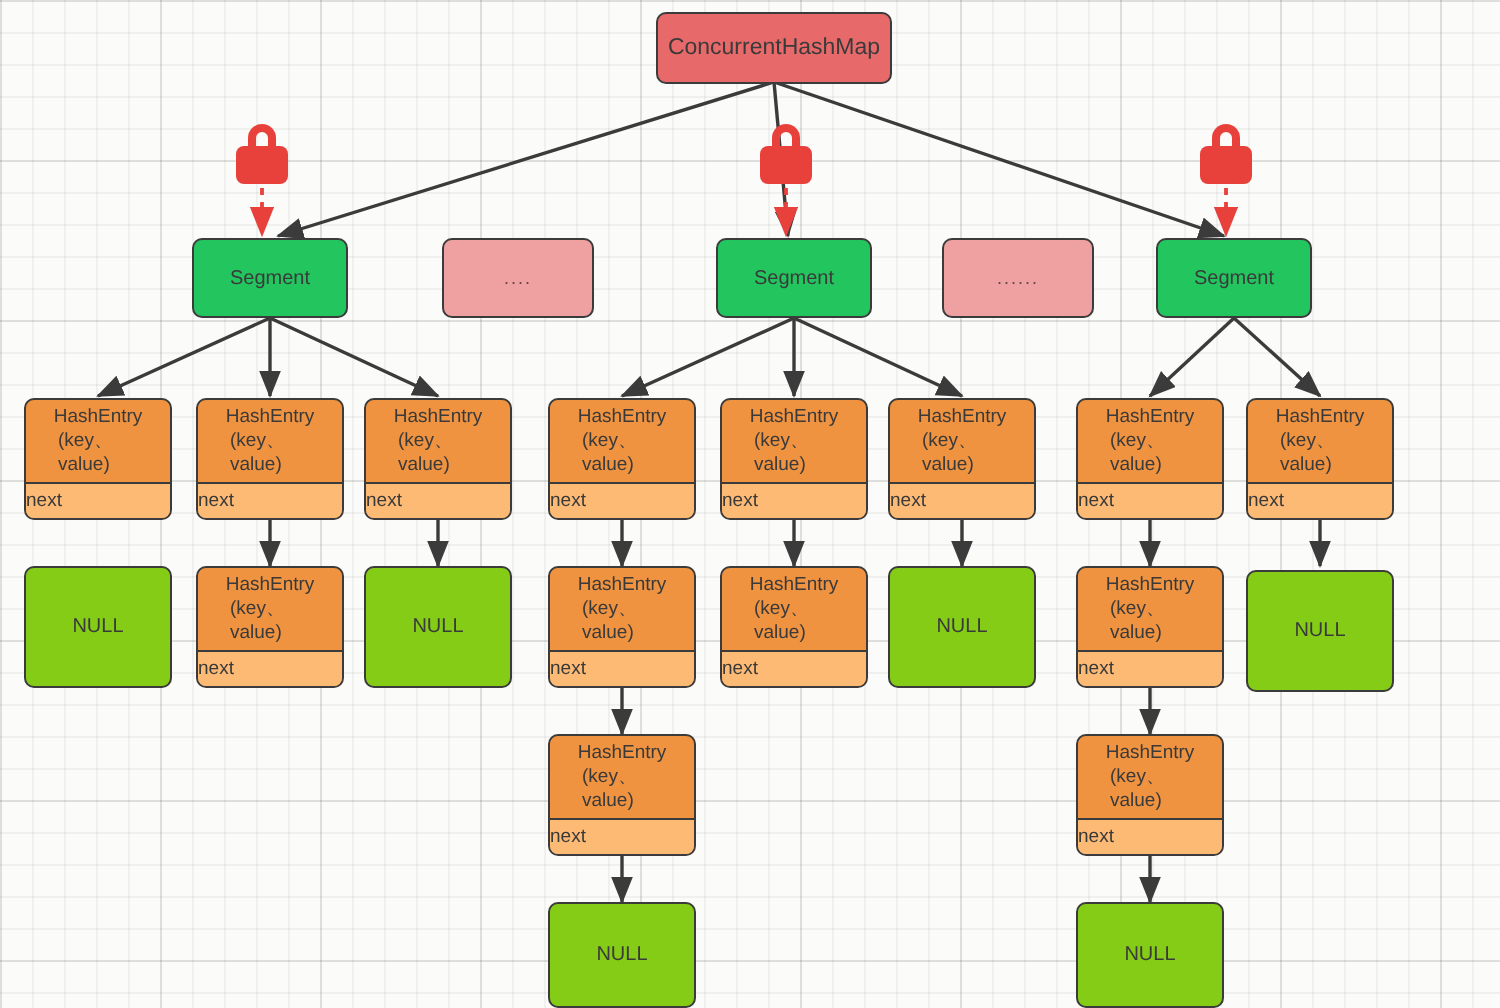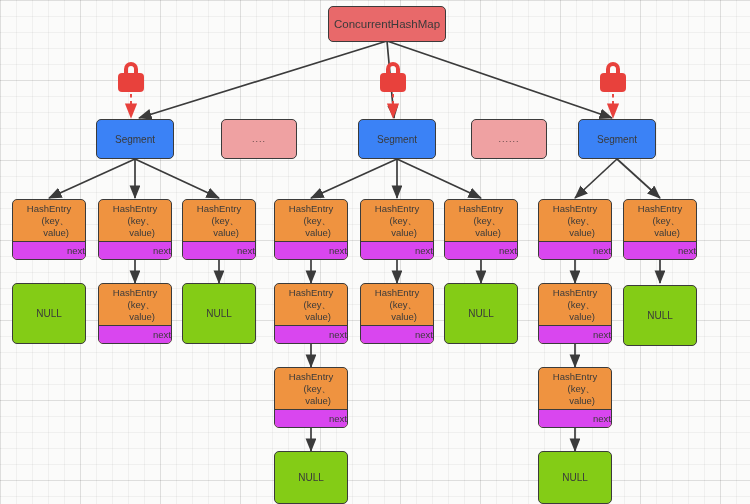--- a/index.html
+++ b/index.html
@@ -12,31 +12,31 @@
       linear-gradient(to bottom, rgba(0,0,0,0.045) 1px, transparent 1px),
       linear-gradient(to right, rgba(0,0,0,0.075) 1px, transparent 1px),
       linear-gradient(to bottom, rgba(0,0,0,0.075) 1px, transparent 1px);
     background-size:16px 16px,16px 16px,80px 80px,80px 80px;
   }
   #stage{position:relative;width:750px;height:504px;}
   #wires{position:absolute;left:0;top:0;width:750px;height:504px;pointer-events:none;}
 
   .node{position:absolute;box-sizing:border-box;border:1.6px solid #3b3b3b;
         border-radius:5px;display:flex;align-items:center;justify-content:center;
-        text-align:right;color:#3a3a3a;}
+        text-align:left;color:#3a3a3a;}
 
   .root{background:#e8696a;font-size:11.5px;}
-  .segment{background:#3b82f6;font-size:10px;}
+  .segment{background:#22c55e;font-size:10px;}
   .ellipsis{background:#efa1a2;font-size:9px;letter-spacing:1px;color:#5c4242;}
 
   .entry{flex-direction:column;align-items:stretch;justify-content:flex-start;
          padding:0;overflow:hidden;background:#ef9340;}
   .entry .head{flex:1;display:flex;flex-direction:column;align-items:center;
                justify-content:center;font-size:9.5px;line-height:12px;padding:2px 16px;}
-  .entry .next{background:#d946ef;border-top:1.6px solid #3b3b3b;
+  .entry .next{background:#fdba74;border-top:1.6px solid #3b3b3b;
                font-size:9.5px;line-height:17px;height:17px;}
 
   .nullbox{background:#84cc16;font-size:10px;}
 
   .lock{position:absolute;width:26px;height:30px;}
   .lock .shackle{position:absolute;left:6px;top:0;width:14px;height:14px;
                  box-sizing:border-box;border:4.5px solid #e8413c;
                  border-bottom:none;border-radius:7px 7px 0 0;}
   .lock .body{position:absolute;left:0;top:11px;width:26px;height:19px;
               background:#e8413c;border-radius:4px;}

